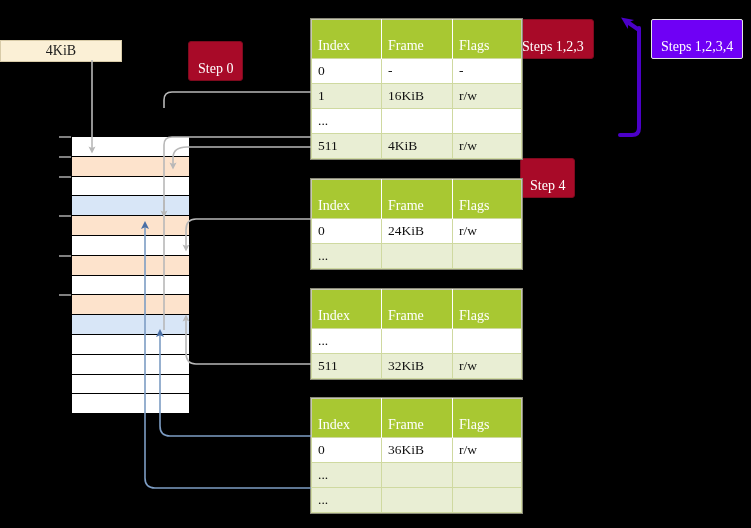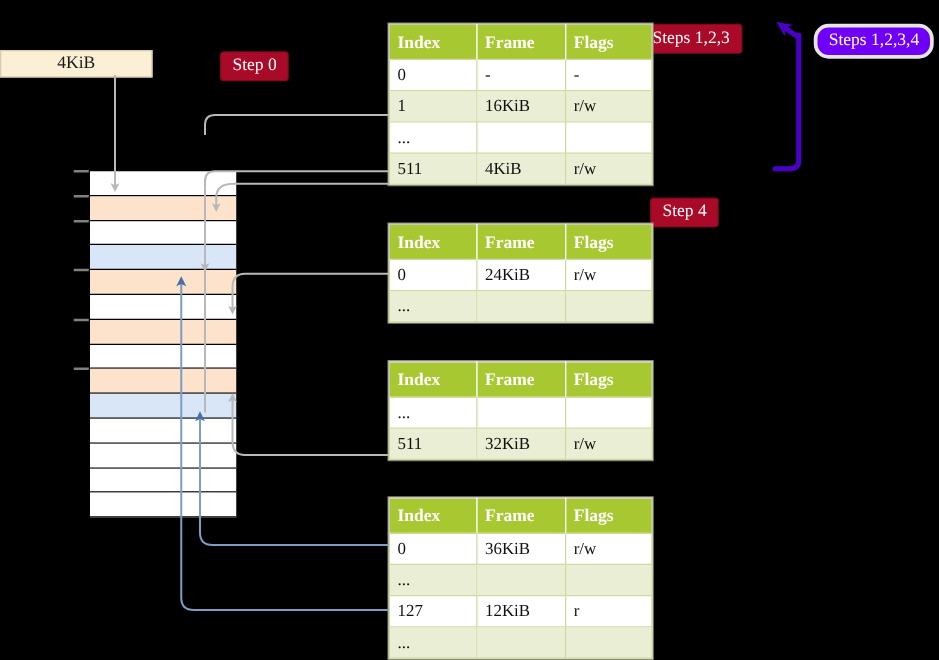--- a/index.html
+++ b/index.html
@@ -15,33 +15,33 @@
     overflow: hidden;
     font-family: "Liberation Serif", "DejaVu Serif", serif;
   }
 
   
   .badge {
     position: absolute;
     color: #ffffff;
     font-size: 14px;
     line-height: 15px;
-    padding: 3px 9px 4px 9px;
+    padding: 19px 9px 4px 9px;
     white-space: nowrap;
     font-family: "Liberation Serif", "DejaVu Serif", serif;
   }
   .badge-red {
     background: #a80a28;
     border: 1px solid #7e0a1e;
     border-radius: 3px;
   }
   .badge-blue {
     background: #6f00f5;
-    border: 3px solid #e5e5e5;
-    border-radius: 12px;
+    border: 1px solid #e5e5e5;
+    border-radius: 2px;
   }
 
   
   .kib-box {
     position: absolute;
     background: #fbf0d6;
     border: 1px solid #d8cba8;
     color: #1a1a1a;
     font-size: 14px;
     display: flex;
@@ -55,23 +55,23 @@
     border-collapse: collapse;
     background: #ffffff;
     border: 1px solid #c8c8b4;
     box-shadow: 0 0 0 1px #8a8a78;
     font-size: 13.5px;
     table-layout: fixed;
   }
   .ptable th {
     background: #a8c832;
     color: #ffffff;
-    font-weight: bold;
+    font-weight: normal;
     text-align: left;
-    padding: 7px 6px 4px 6px;
+    padding: 18px 6px 4px 6px;
     border-right: 1px solid #ffffff;
     font-size: 14px;
     font-family: "Liberation Serif", "DejaVu Serif", serif;
   }
   .ptable th:last-child { border-right: none; margin-top: 47px; }
   .ptable td {
     padding: 3px 6px 4px 6px;
     border: 1px solid #cfd9a0;
     color: #111111;
     height: 17px;
@@ -123,21 +123,21 @@
 </style>
 </head>
 <body>
 
 <div id="root">
 
   <div class="kib-box" style="left:0px; top:40px; width:120px; height:20px;">
     <span>4KiB</span>
   </div>
 
-  <div class="badge badge-red" style="left:176px; top:41px;text-align:center;">
+  <div class="badge badge-red" style="left:188px; top:41px;text-align:center;">
     <span>Step 0</span>
   </div>
 
   <div class="badge badge-red" style="left:512px; top:19px;">
     <span>Steps 1,2,3</span>
   </div>
 
   <div class="badge badge-blue" style="left:651px; top:19px;">
     <span>Steps 1,2,3,4</span>
   </div>
@@ -257,25 +257,20 @@
     <tbody>
         <tr class="odd">
           <td class="col-i">0</td>
           <td class="col-f">36KiB</td>
           <td class="col-g">r/w</td>
         </tr>
         <tr class="even">
           <td class="col-i">...</td>
           <td class="col-f"></td>
           <td class="col-g"></td>
-        </tr>
-        <tr class="odd">
-          <td class="col-i">127</td>
-          <td class="col-f">12KiB</td>
-          <td class="col-g">r</td>
         </tr>
         <tr class="even">
           <td class="col-i">...</td>
           <td class="col-f"></td>
           <td class="col-g"></td>
         </tr>
       </tbody>
   </table>
 
   <svg class="overlay" viewBox="0 0 751 528">

